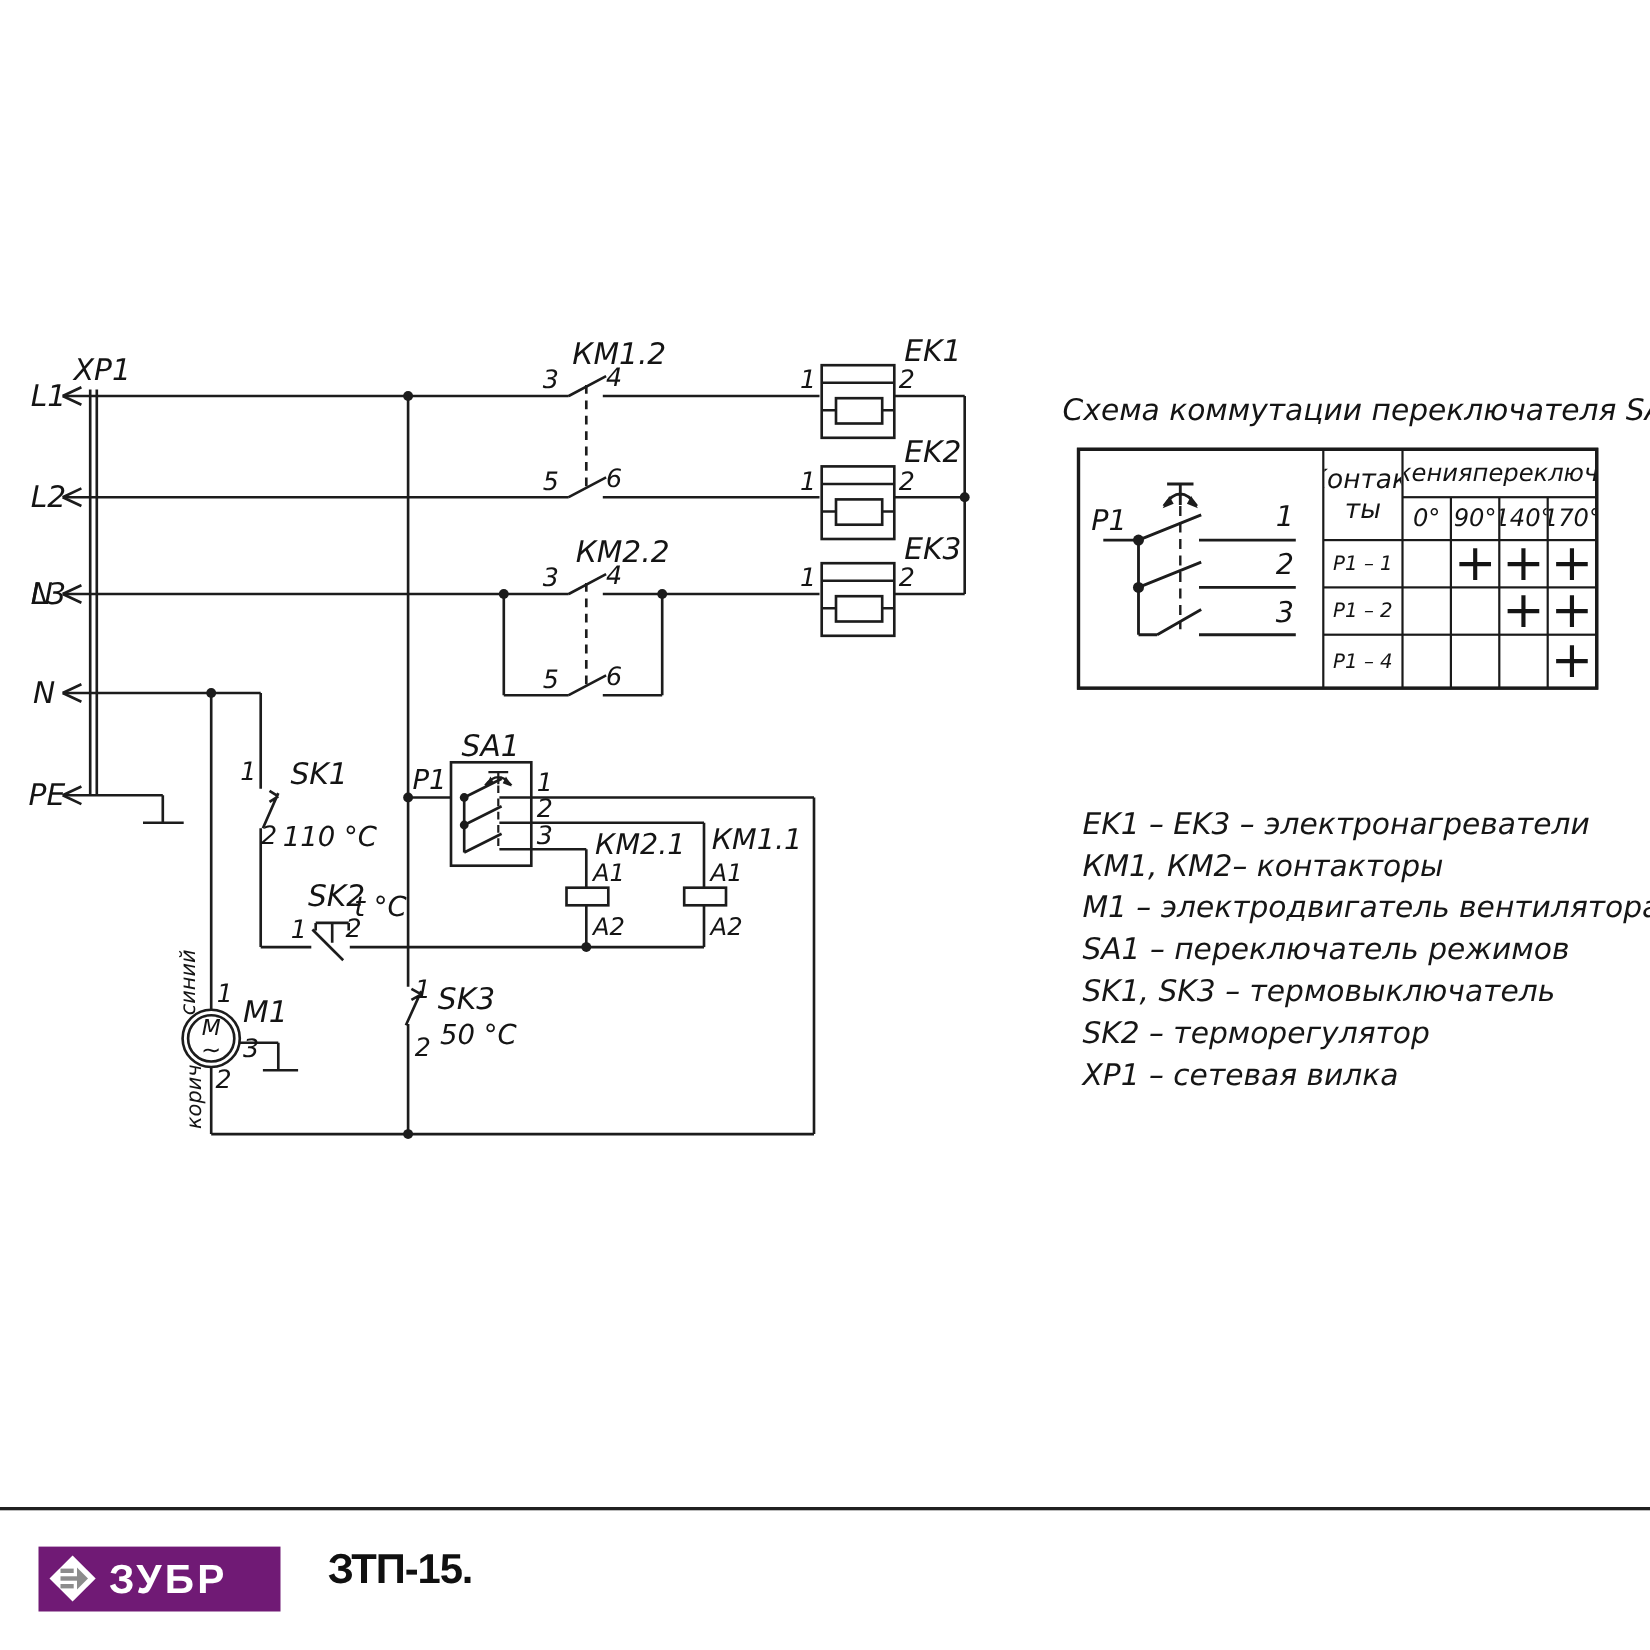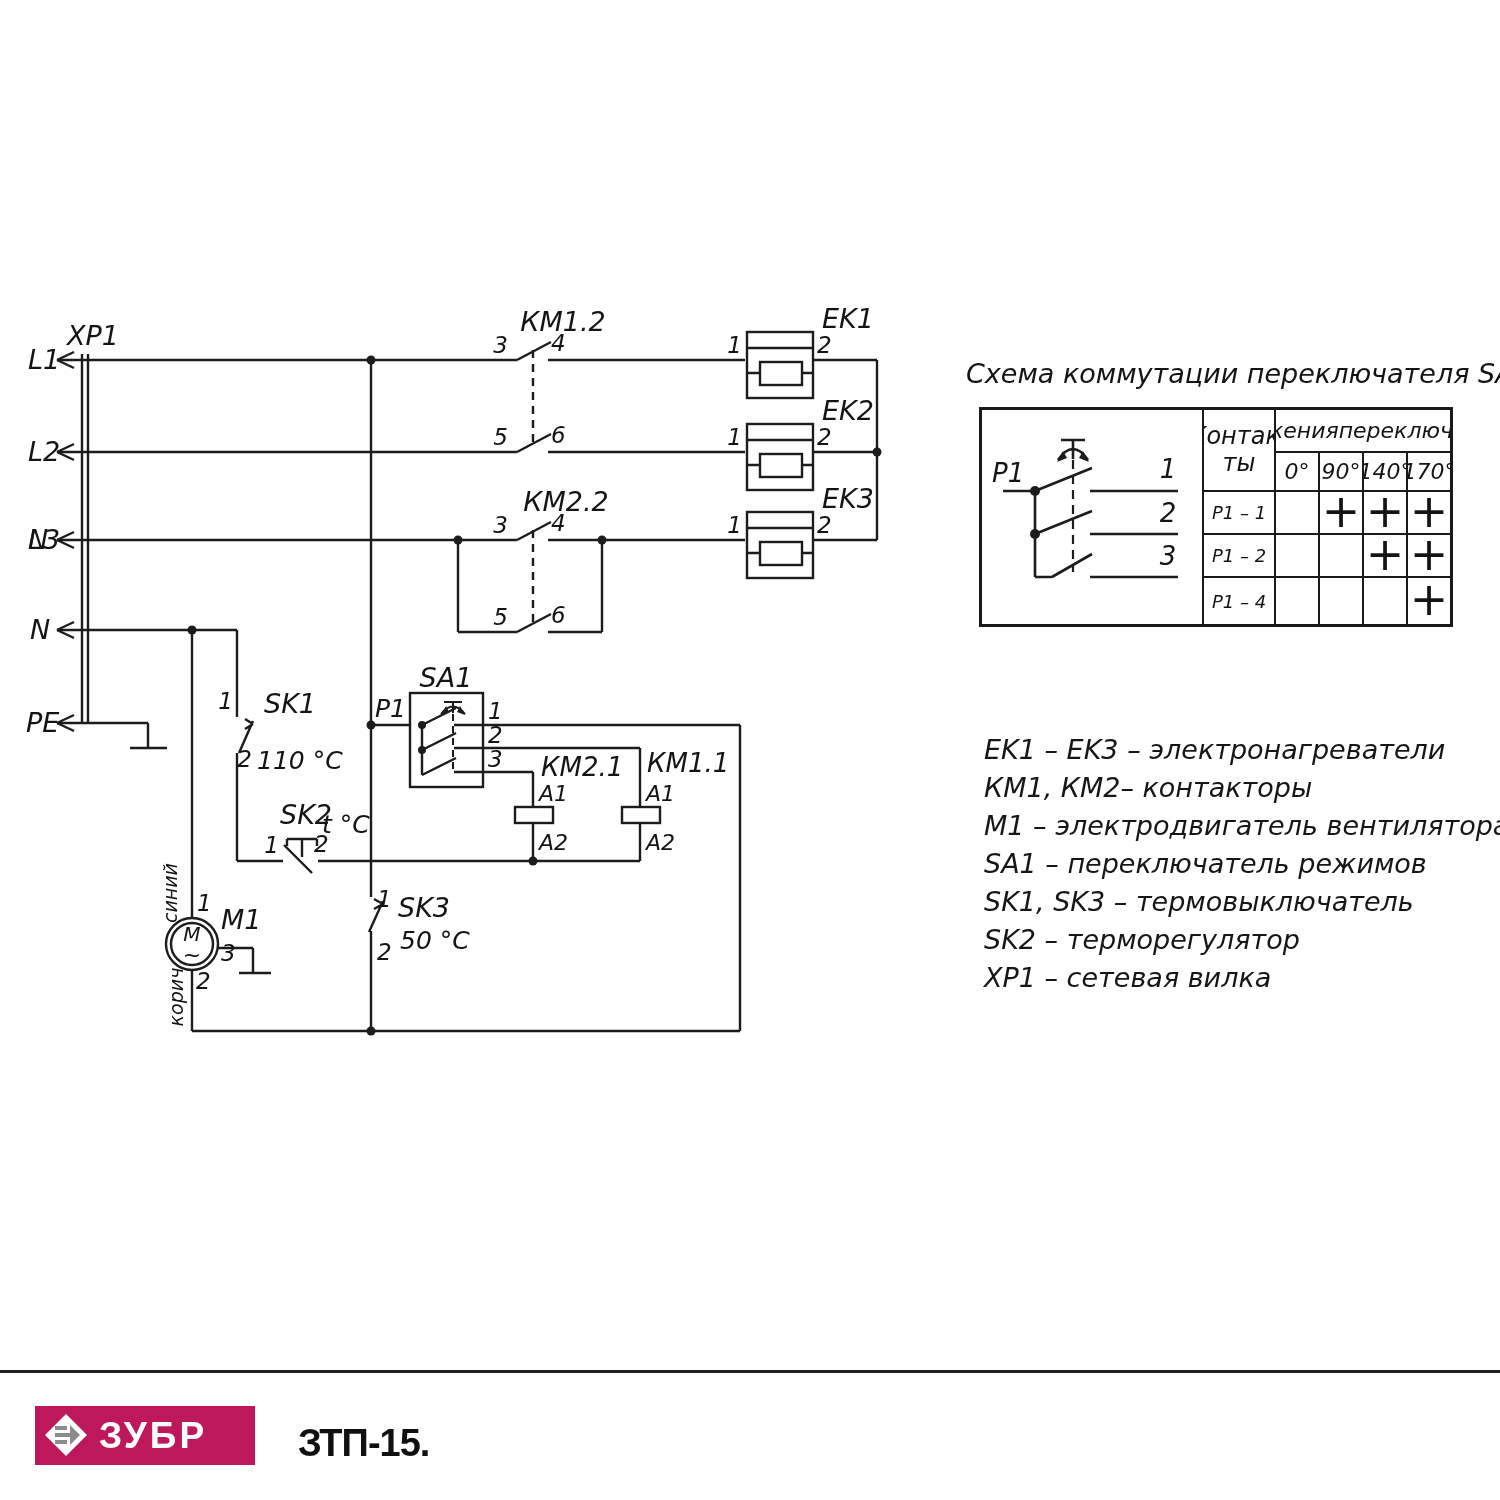--- a/index.html
+++ b/index.html
@@ -27,25 +27,25 @@
   .cell-angle{font-size:22px;}
   .cell-rowlabel{font-size:18px;}
   .cell-mark{font-size:46px;font-style:normal;font-weight:400;line-height:1;padding-bottom:4px;}
 
   
   .legend{position:absolute;left:984px;top:731px;font-style:italic;font-size:27px;
           line-height:38px;color:#161616;white-space:nowrap;}
 
   
   .footer-divider{position:absolute;left:0;top:1370px;width:1500px;height:3px;background:#202020;}
-  .logo{position:absolute;left:35px;top:1406px;width:220px;height:59px;background:#be185d;
+  .logo{position:absolute;left:35px;top:1406px;width:220px;height:59px;background:#701a75;
         display:flex;align-items:center;}
   .logo-text{color:#ffffff;font-weight:bold;font-size:37px;letter-spacing:3px;
              font-family:"Liberation Sans",sans-serif;margin-left:2px;}
-  .footer-title{position:absolute;left:298px;top:1406px;height:59px;display:flex;align-items:flex-end;
+  .footer-title{position:absolute;left:298px;top:1406px;height:59px;display:flex;align-items:flex-start;
                 white-space:nowrap;font-family:"Liberation Sans",sans-serif;}
   .footer-model{font-weight:bold;font-size:38px;color:#101010;letter-spacing:-1px;}
   .footer-sub{font-size:34px;color:#424242;margin-left:12px;letter-spacing:-1px;}
 </style>
 </head>
 <body>
 
 <div class="stage">
 
   <svg width="1500" height="1500" viewBox="0 0 1500 1500" style="position:absolute;left:0;top:0;">

